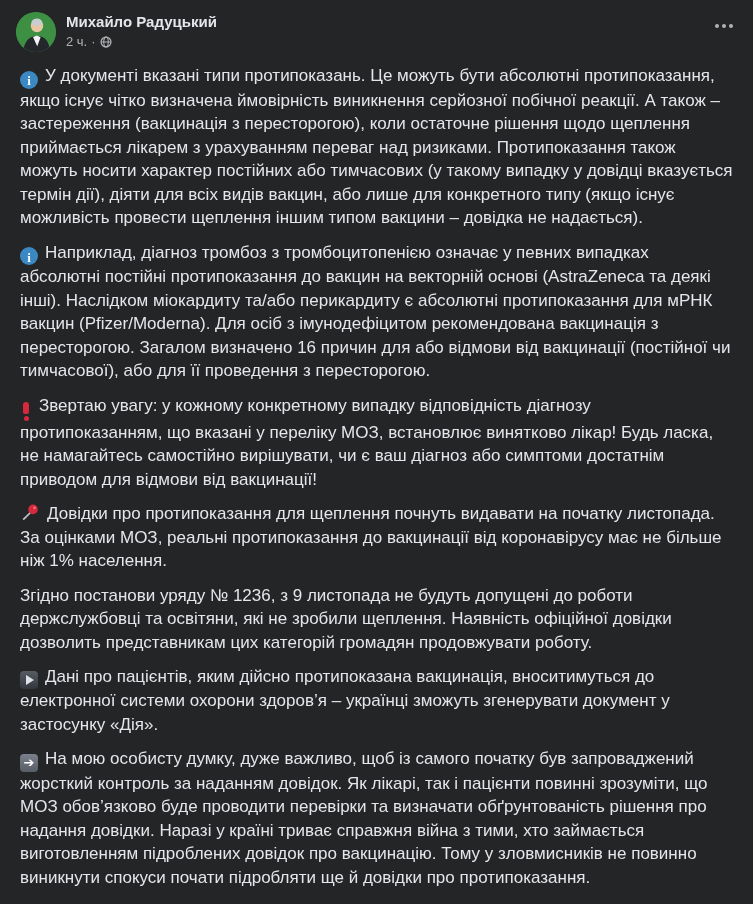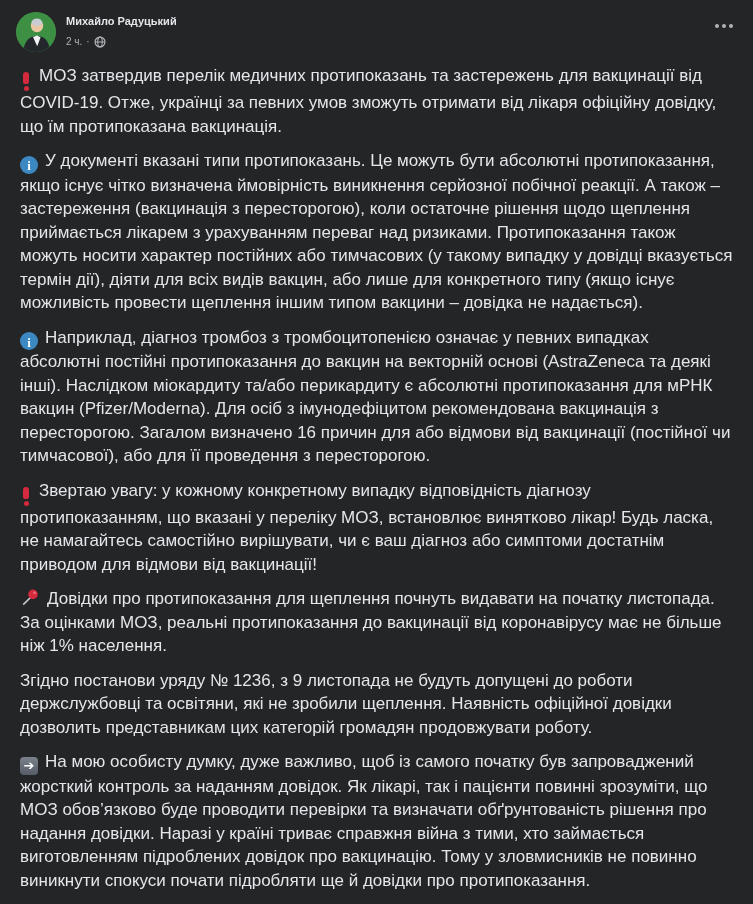--- a/index.html
+++ b/index.html
@@ -13,22 +13,22 @@
   .post-card { width:753px; min-height:904px; background:#242526; padding:10px 0 6px; }
 
   
   .header { display:flex; align-items:flex-start; padding:2px 16px 8px; position:relative; }
   .avatar {
     width:40px; height:40px; border-radius:50%; overflow:hidden; flex:0 0 40px;
     cursor:pointer; background:#3d8f44;
   }
   .avatar svg { display:block; width:40px; height:40px; }
   .hmeta { margin-left:10px; flex:1; }
-  .author { font-size:11px; font-weight:700; color:#e4e6eb; line-height:19px; cursor:pointer; }
-  .subline { display:flex; align-items:center; gap:4px; margin-top:3px; color:#b0b3b8; font-size:10px; line-height:16px; }
+  .author { font-size:15px; font-weight:700; color:#e4e6eb; line-height:19px; cursor:pointer; }
+  .subline { display:flex; align-items:center; gap:4px; margin-top:3px; color:#b0b3b8; font-size:13px; line-height:16px; }
   .subline .dot-sep { color:#b0b3b8; }
   .globe { width:12px; height:12px; display:inline-block; }
   .more-btn { display:flex; gap:3px; align-items:center; padding:10px 4px; cursor:pointer; margin-top:2px; }
   .more-btn i { width:4px; height:4px; border-radius:50%; background:#b0b3b8; display:block; }
 
   
   .body-text { padding:4px 20px 10px; font-size:17px; line-height:23.5px; color:#e4e6eb; }
   .para { margin:0 0 11px; }
   .para:last-child { margin-bottom:0; }
 
@@ -84,40 +84,39 @@
       </div>
     </div>
     <div class="more-btn">
       <i></i>
         <i></i>
         <i></i>
     </div>
   </div>
 
   <div class="body-text" id="post-body">
-      <p class="para"><span class="pic pic-exclamation">
-          <span class="ex-bar"></span>
-          <span class="ex-dot"></span>
-        </span><span>МОЗ затвердив перелік медичних протипоказань та застережень для вакцинації від COVID-19. Отже, українці за певних умов зможуть отримати від лікаря офіційну довідку, що їм протипоказана вакцинація.</span></p>
       <p class="para"><span class="pic pic-info">
           <span class="i-glyph">i</span>
         </span><span>У документі вказані типи протипоказань. Це можуть бути абсолютні протипоказання, якщо існує чітко визначена ймовірність виникнення серйозної побічної реакції. А також – застереження (вакцинація з пересторогою), коли остаточне рішення щодо щеплення приймається лікарем з урахуванням переваг над ризиками. Протипоказання також можуть носити характер постійних або тимчасових (у такому випадку у довідці вказується термін дії), діяти для всіх видів вакцин, або лише для конкретного типу (якщо існує можливість провести щеплення іншим типом вакцини – довідка не надається).</span></p>
       <p class="para"><span class="pic pic-info">
           <span class="i-glyph">i</span>
         </span><span>Наприклад, діагноз тромбоз з тромбоцитопенією означає у певних випадках абсолютні постійні протипоказання до вакцин на векторній основі (AstraZeneca та деякі інші). Наслідком міокардиту та/або перикардиту є абсолютні протипоказання для мРНК вакцин (Pfizer/Moderna). Для осіб з імунодефіцитом рекомендована вакцинація з пересторогою. Загалом визначено 16 причин для або відмови від вакцинації (постійної чи тимчасової), або для її проведення з пересторогою.</span></p>
       <p class="para"><span class="pic pic-exclamation">
           <span class="ex-bar"></span>
           <span class="ex-dot"></span>
         </span><span>Звертаю увагу: у кожному конкретному випадку відповідність діагнозу протипоказанням, що вказані у переліку МОЗ, встановлює винятково лікар! Будь ласка, не намагайтесь самостійно вирішувати, чи є ваш діагноз або симптоми достатнім приводом для відмови від вакцинації!</span></p>
       <p class="para"><span class="pic pic-pushpin">
           <svg viewBox="0 0 20 20">
             <line x1="3.2" y1="17.6" x2="10.5" y2="10.5" stroke="#c3c7cb" stroke-width="1.7"></line>
             <circle cx="13" cy="7.4" r="4.8" fill="#d5293d"></circle>
             <circle cx="14.6" cy="5.8" r="1.4" fill="#ee6e7d"></circle>
           </svg>
         </span><span>Довідки про протипоказання для щеплення почнуть видавати на початку листопада. За оцінками МОЗ, реальні протипоказання до вакцинації від коронавірусу має не більше ніж 1% населення.</span></p>
       <p class="para"><span>Згідно постанови уряду № 1236, з 9 листопада не будуть допущені до роботи держслужбовці та освітяни, які не зробили щеплення. Наявність офіційної довідки дозволить представникам цих категорій громадян продовжувати роботу.</span></p>
+      <p class="para"><span class="pic pic-play">
+          <span class="tri"></span>
+        </span><span>Дані про пацієнтів, яким дійсно протипоказана вакцинація, вноситимуться до електронної системи охорони здоров’я – українці зможуть згенерувати документ у застосунку «Дія».</span></p>
       <p class="para"><span class="pic pic-arrow">
           <span class="ar-glyph">➔</span>
         </span><span>На мою особисту думку, дуже важливо, щоб із самого початку був запроваджений жорсткий контроль за наданням довідок. Як лікарі, так і пацієнти повинні зрозуміти, що МОЗ обов’язково буде проводити перевірки та визначати обґрунтованість рішення про надання довідки. Наразі у країні триває справжня війна з тими, хто займається виготовленням підроблених довідок про вакцинацію. Тому у зловмисників не повинно виникнути спокуси почати підробляти ще й довідки про протипоказання.</span></p>
     </div>
 
 </div>
 
 </body></html>

